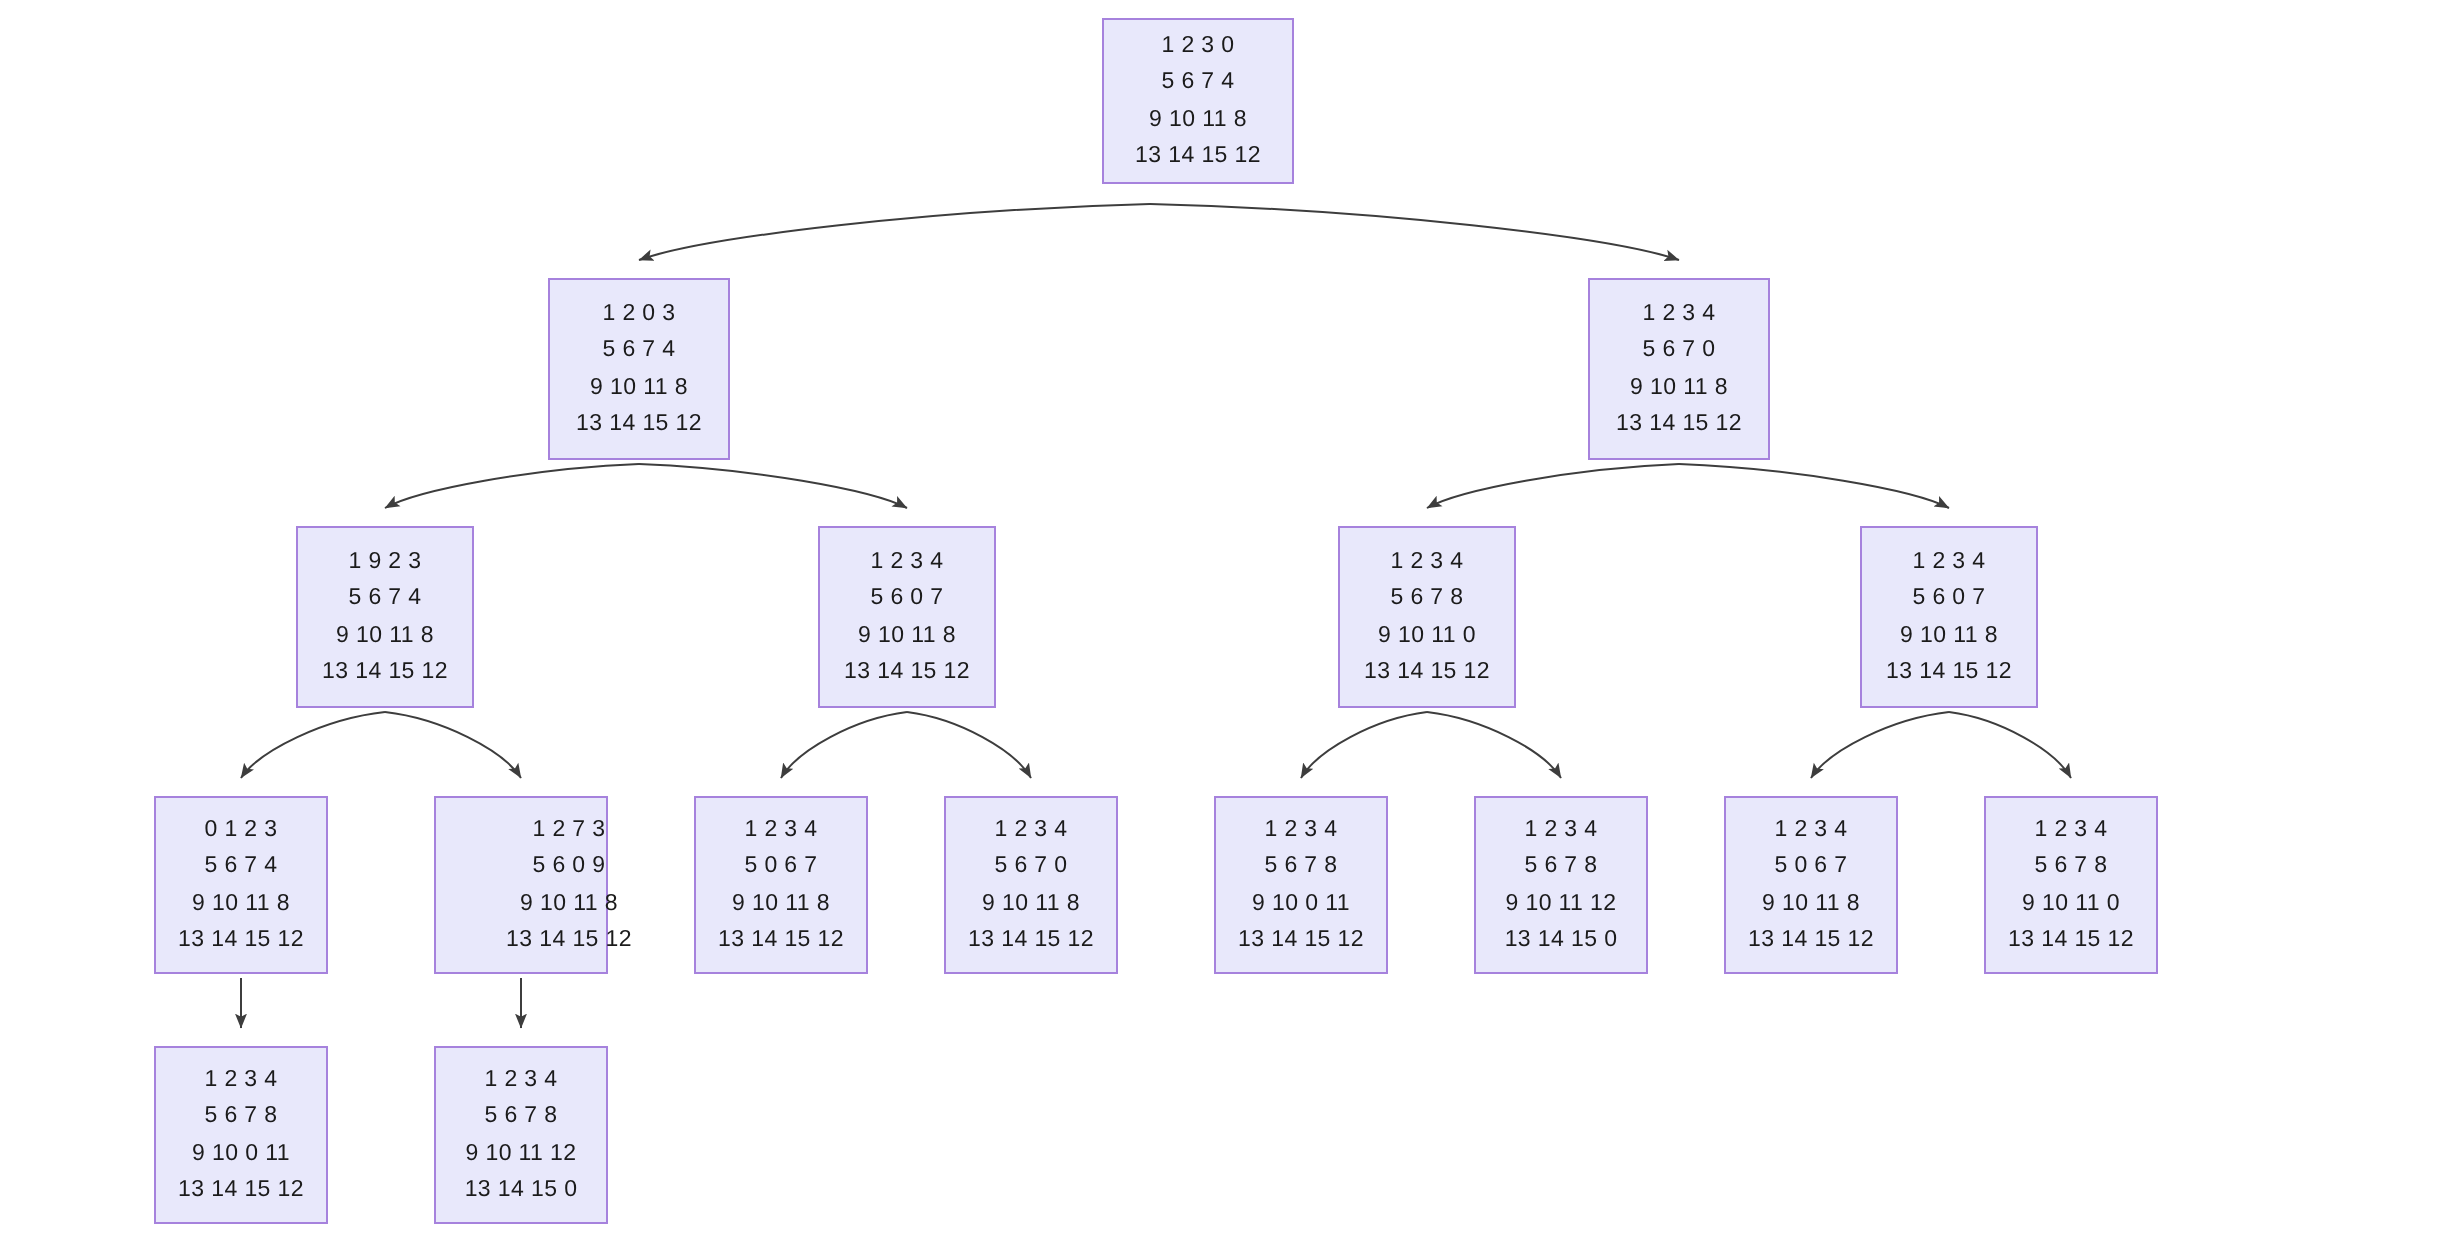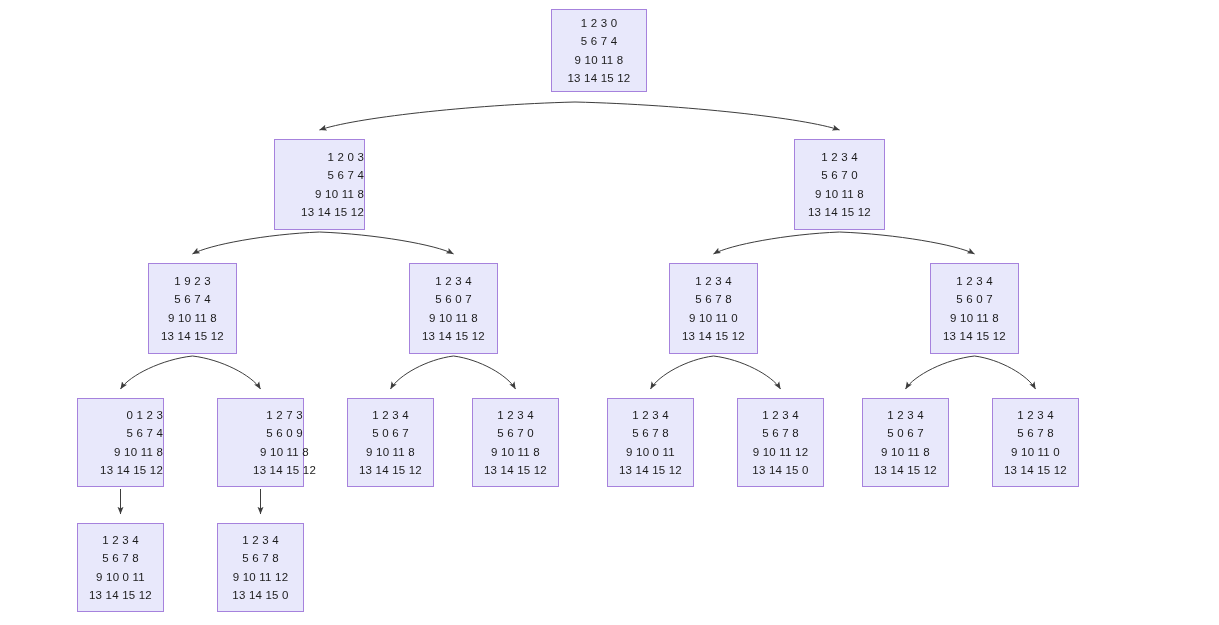--- a/index.html
+++ b/index.html
@@ -104,21 +104,21 @@
         <path d="M260.5,489 L260.5,514" fill="none" stroke="#3d3d3d" stroke-width="1" marker-end="url(#arrowhead)"></path>
       </g>
   </svg>
   <div id="node-layer">
       <div class="node" style="left: 527px; top: 9px; width: 96px; height: 83px; margin-left: 24px;">
         <span class="row">1 2 3 0</span>
         <span class="row">5 6 7 4</span>
         <span class="row">9 10 11 8</span>
         <span class="row">13 14 15 12</span>
       </div>
-      <div class="node" style="left: 274px; top: 139px; width: 91px; height: 91px; align-items: flex-end;">
+      <div class="node" style="left: 274px; top: 139px; width: 91px; height: 91px;">
         <span class="row">1 2 0 3</span>
         <span class="row">5 6 7 4</span>
         <span class="row">9 10 11 8</span>
         <span class="row">13 14 15 12</span>
       </div>
       <div class="node" style="left: 794px; top: 139px; width: 91px; height: 91px;">
         <span class="row">1 2 3 4</span>
         <span class="row">5 6 7 0</span>
         <span class="row">9 10 11 8</span>
         <span class="row">13 14 15 12</span>
@@ -140,21 +140,21 @@
         <span class="row">5 6 7 8</span>
         <span class="row">9 10 11 0</span>
         <span class="row">13 14 15 12</span>
       </div>
       <div class="node" style="left: 930px; top: 263px; width: 89px; height: 91px;">
         <span class="row">1 2 3 4</span>
         <span class="row">5 6 0 7</span>
         <span class="row">9 10 11 8</span>
         <span class="row">13 14 15 12</span>
       </div>
-      <div class="node" style="left: 77px; top: 398px; width: 87px; height: 89px; align-items: flex-end;">
+      <div class="node" style="left: 77px; top: 398px; width: 87px; height: 89px;">
         <span class="row">0 1 2 3</span>
         <span class="row">5 6 7 4</span>
         <span class="row">9 10 11 8</span>
         <span class="row">13 14 15 12</span>
       </div>
       <div class="node" style="left: 217px; top: 398px; width: 87px; height: 89px; padding-left: 48px;">
         <span class="row">1 2 7 3</span>
         <span class="row">5 6 0 9</span>
         <span class="row">9 10 11 8</span>
         <span class="row">13 14 15 12</span>

